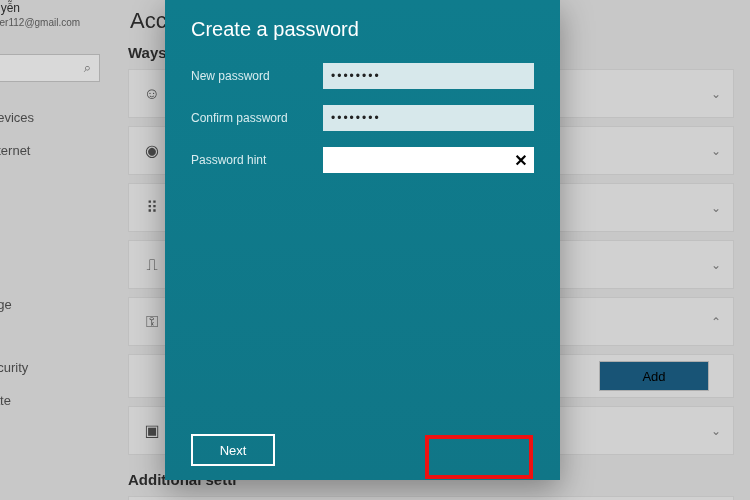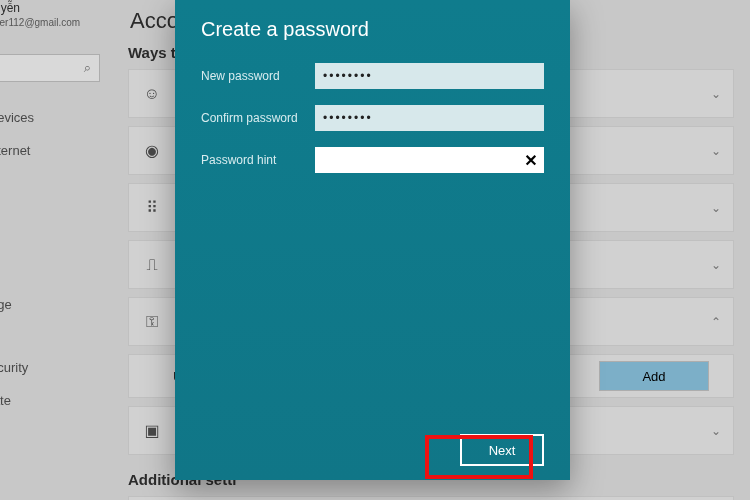--- a/index.html
+++ b/index.html
@@ -18,38 +18,38 @@
   .bg-user small { color: #666; font-size: 10px; }
   .searchbox { position: absolute; left: -10px; top: 54px; width: 110px; height: 28px; background: #fff; border: 1px solid #ccc; display: flex; align-items: center; justify-content: flex-end; padding-right: 8px; }
   .sidebar { position: absolute; left: -10px; top: 110px; display: flex; flex-direction: column; gap: 18px; color: #555; font-size: 13px; }
   .content-col { position: absolute; left: 128px; top: 36px; right: 16px; }
   .subhead { font-size: 15px; font-weight: 600; color: #333; padding: 8px 0; }
   .row { background: #f6f6f6; border: 1px solid #e2e2e2; padding: 10px 14px; margin-bottom: 8px; display: flex; align-items: center; gap: 14px; position: relative; min-height: 44px;}
   .row .ic { width: 18px; height: 18px; display:inline-flex; align-items:center; justify-content:center; color:#555;}
   .row .title { font-size: 13px; color: #333; }
   .row .desc { font-size: 11px; color: #777; }
   .row .chev { position: absolute; right: 12px; color: #888; font-size: 12px; }
-  .addbtn { position:absolute; right:24px; background:#7dd3fc; border:1px solid #ccc; width:110px; height:30px; font-size:13px; display:flex; align-items:center; justify-content:center;}
+  .addbtn { position:absolute; right:24px; background:#0369a1; border:1px solid #ccc; width:110px; height:30px; font-size:13px; display:flex; align-items:center; justify-content:center;}
 
   
   .modal {
-    position: absolute; left: 175px; top: 0; width: 395px; height: 480px;
+    position: absolute; left: 165px; top: 0; width: 395px; height: 480px;
     background: #117a8b; background: linear-gradient(#0f7c8d,#107687);
     color: #e8f4f6; box-shadow: 0 10px 30px rgba(0,0,0,0.35);
     padding: 18px 26px 14px 26px; display:flex; flex-direction:column;
   }
   .modal h1 { font-size: 20px; font-weight: 400; color: #fff; margin-bottom: 22px; }
-  .field { display:flex; align-items:center; margin-bottom: 16px; gap: 10px; }
+  .field { display:flex; align-items:center; margin-bottom: 16px; gap: 28px; }
   .field label { width: 104px; font-size: 12px; color: #d8ecef; }
   .field .inputwrap { flex: 1; height: 26px; background: #d7e8eb; display:flex; align-items:center; padding: 0 8px; position: relative; }
   .field .inputwrap.white { background: #ffffff; }
   .field input { border:none; outline:none; background:transparent; width:100%; font-size: 12px; color:#222; letter-spacing: 2px;}
   .field .inputwrap.white input{ letter-spacing: normal; }
   .clearx { position:absolute; right:4px; top:50%; transform:translateY(-50%); width:18px; height:18px; display:flex;align-items:center;justify-content:center; color:#000; font-weight:bold; cursor:pointer;}
-  .modal-footer { margin-top: auto; display:flex; justify-content:flex-end; gap:16px; padding-top: 10px;}
+  .modal-footer { margin-top: auto; display:flex; gap:16px; padding-top: 10px;}
   .btn { min-width: 84px; height: 32px; border: 2px solid #fff; background: transparent; color: #fff; font-size: 13px; display:flex; align-items:center; justify-content:center; cursor:pointer;}
   .btn.primary {}
   .highlight-rect { position:absolute; border: 4px solid #e11; pointer-events:none; }
 </style>
 </head>
 <body>
 
 <div class="bg">
   <div class="bg-user">
     <span>uyễn</span><br>

